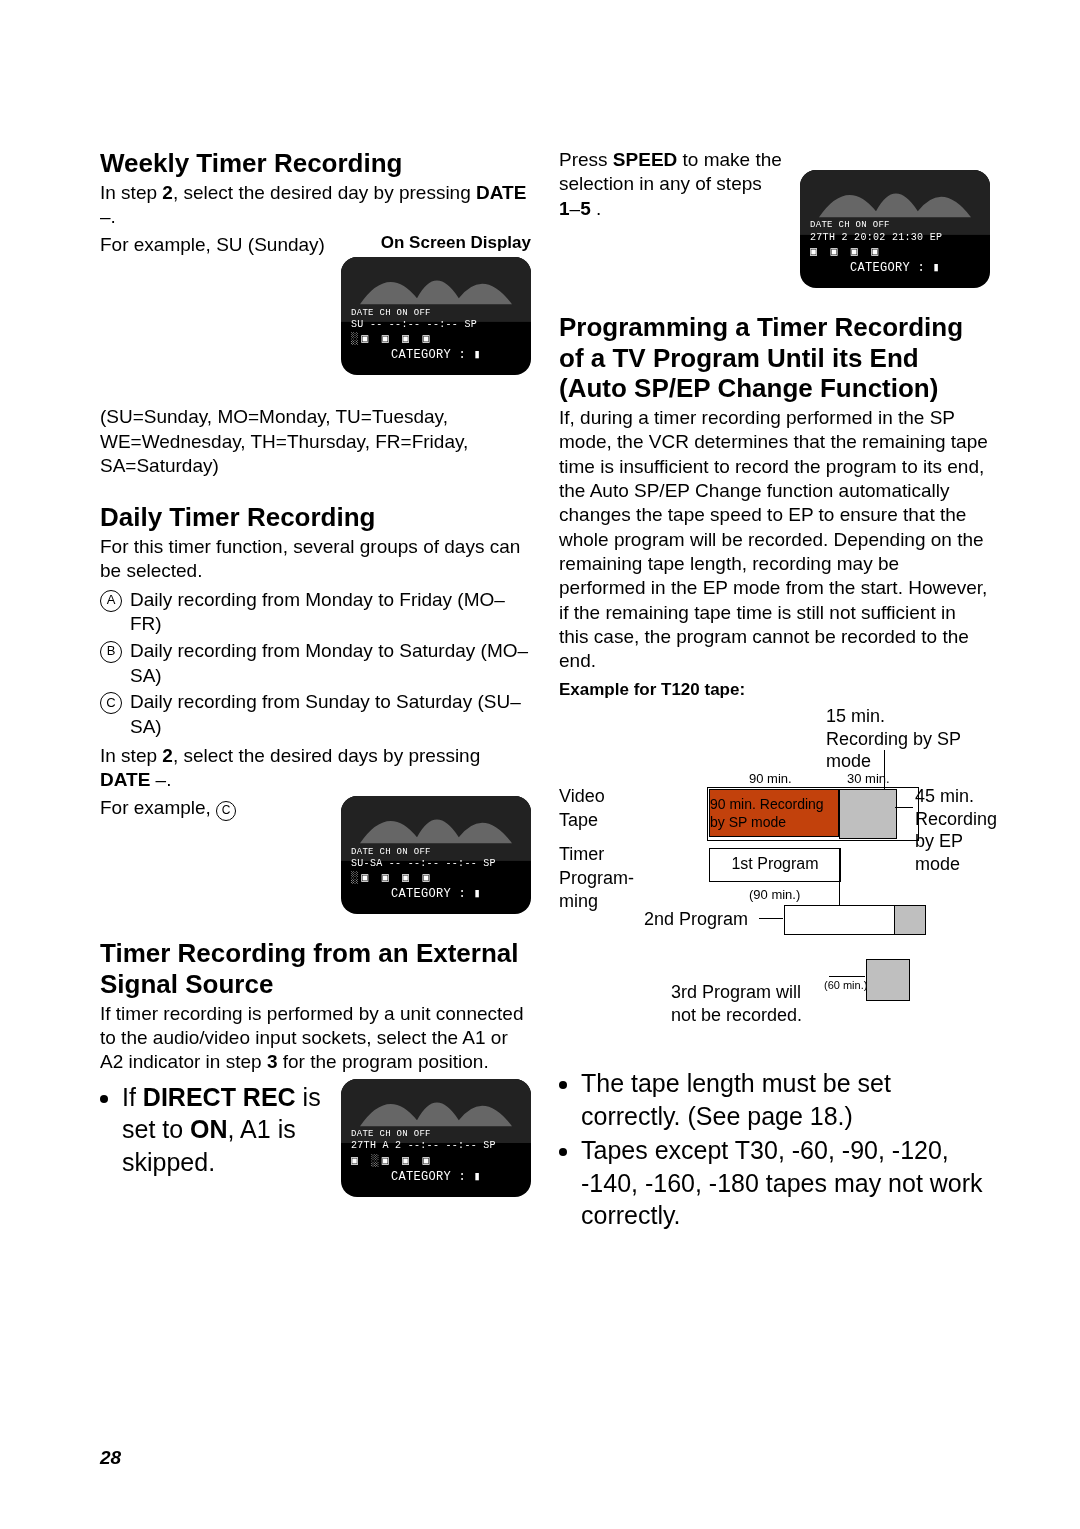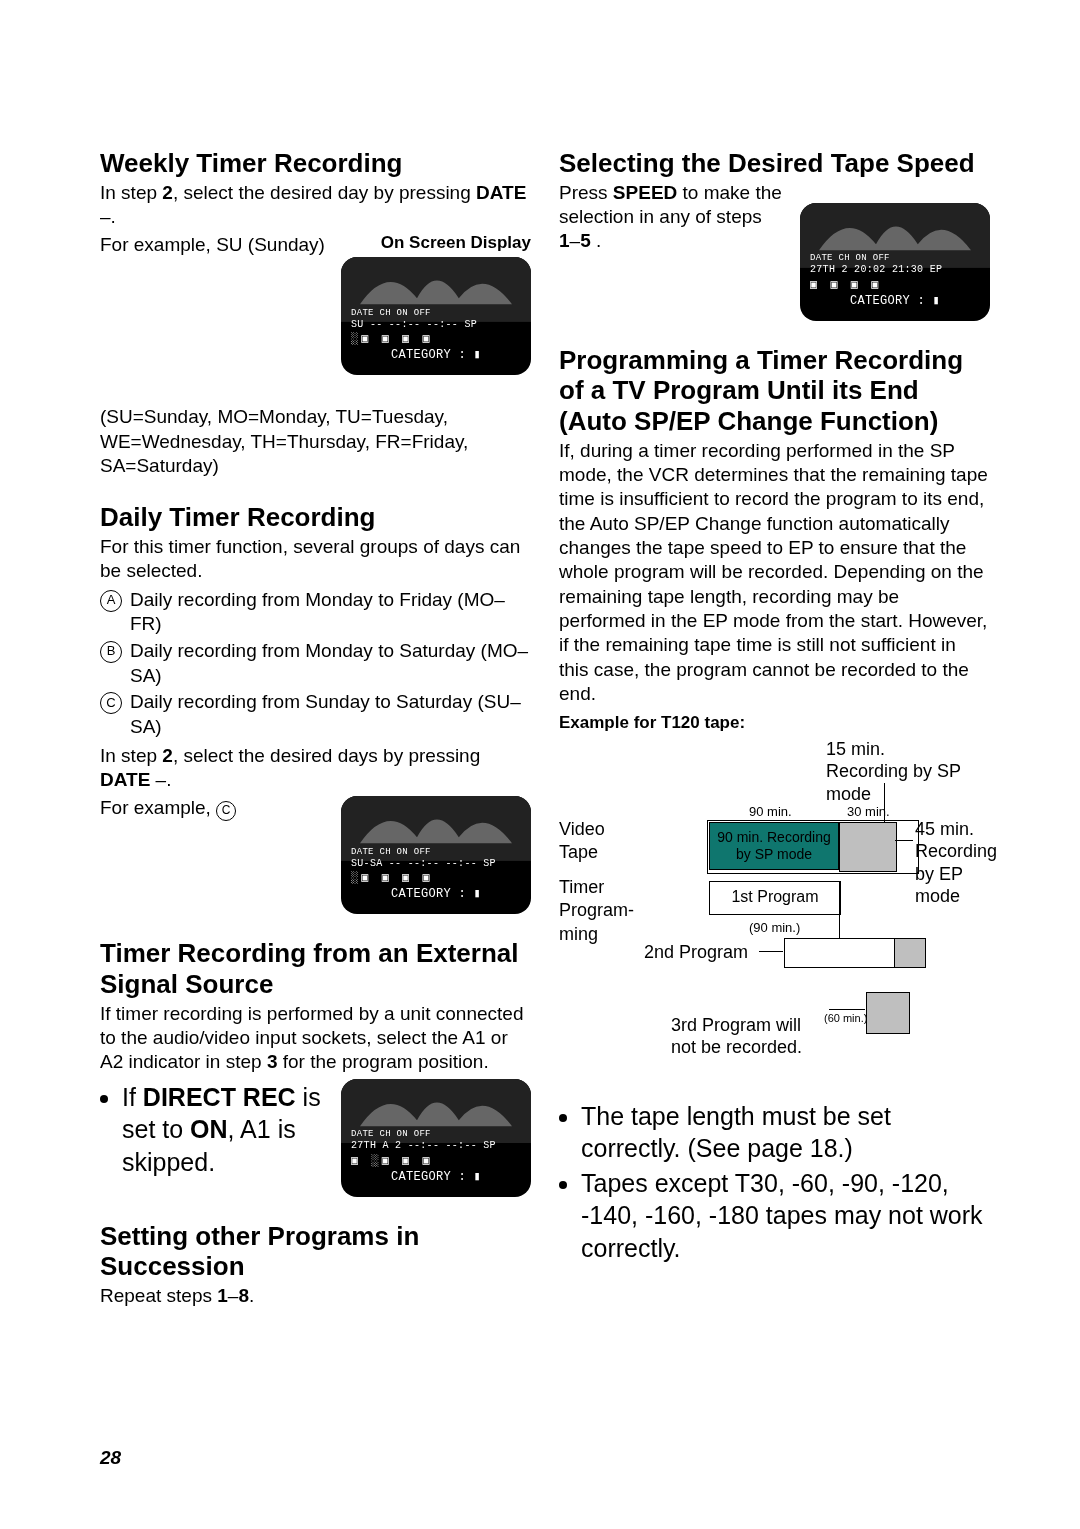--- a/index.html
+++ b/index.html
@@ -150,23 +150,22 @@
     line-height: 1.25;
   }
   .d-90 { position: absolute; left: 190px; top: 66px; font-size: 13px; }
   .d-30 { position: absolute; left: 288px; top: 66px; font-size: 13px; }
   .d-video { position: absolute; left: 0; top: 80px; font-size: 18px; line-height: 1.3; }
   .d-timer { position: absolute; left: 0; top: 138px; font-size: 18px; line-height: 1.3; }
   .d-box90 {
     position: absolute; left: 150px; top: 84px;
     width: 130px; height: 48px;
     border: 1px solid #000;
-    background: #0f766e;
+    background: #c2410c;
     font-size: 14px;
-    text-align: center;
     box-sizing: border-box;
     padding-top: 6px;
     line-height: 1.25;
   }
   .d-box30 {
     position: absolute; left: 280px; top: 84px;
     width: 56px; height: 48px;
     border: 1px solid #000;
     background: #bfbfbf;
   }
@@ -311,33 +310,26 @@
             <div class="osd-bar">
               <div class="osd-head">DATE  CH ON     OFF</div>
               <div class="osd-line2">27TH A 2 --:-- --:-- SP</div>
               <div class="osd-icons">▣ ░▣ ▣ ▣</div>
               <div class="osd-cat">CATEGORY : ▮</div>
             </div>
           </div>
         </div>
       </div>
 
+
+    </div>
+
+    <div class="col">
+
       <div class="block">
-        <h2>Setting other Programs in Succession</h2>
-        <p class="body">
-          <span>Repeat steps </span><span class="b">1</span><span>–</span><span class="b">8</span><span>.</span>
-        </p>
-      </div>
-
-    </div>
-
-    <div class="col">
-
-      <div class="block">
-        <h2>Selecting the Desired Tape Speed</h2>
         <div class="with-tv">
           <div class="txt">
             <p class="body">
               <span>Press </span><span class="b">SPEED</span><span> to make the selection in any of steps </span><span class="b">1</span><span>–</span><span class="b">5</span><span> .</span>
             </p>
           </div>
           <div class="tv" style="margin-top:22px">
             <div class="leaves">
               <svg viewBox="0 0 100 55" preserveAspectRatio="none">
                 <rect width="100" height="55" fill="#222"></rect>

